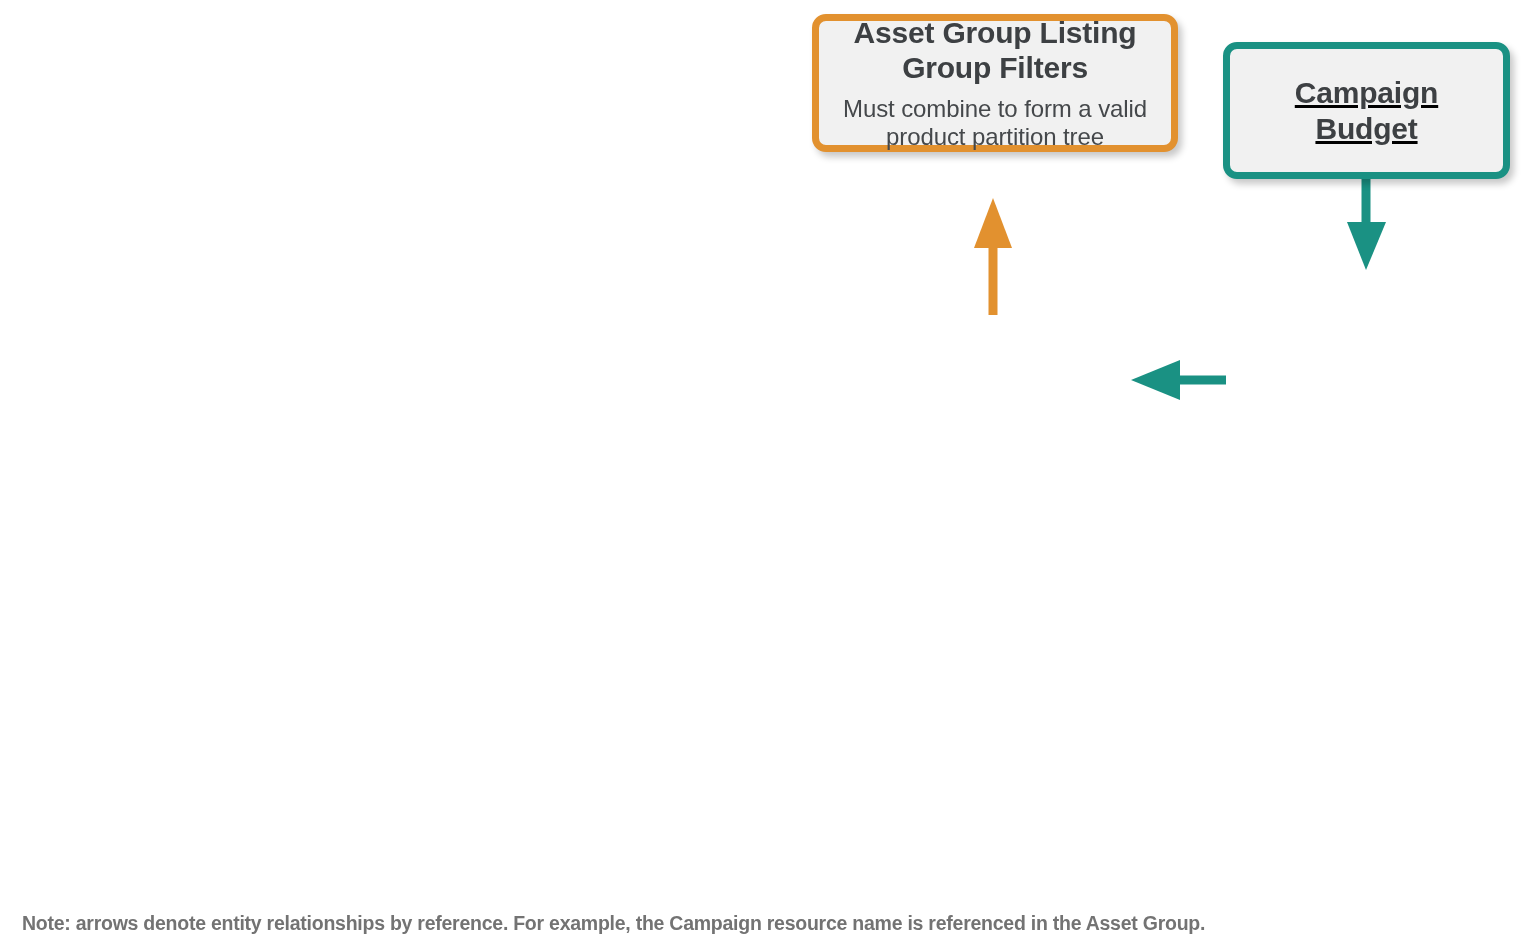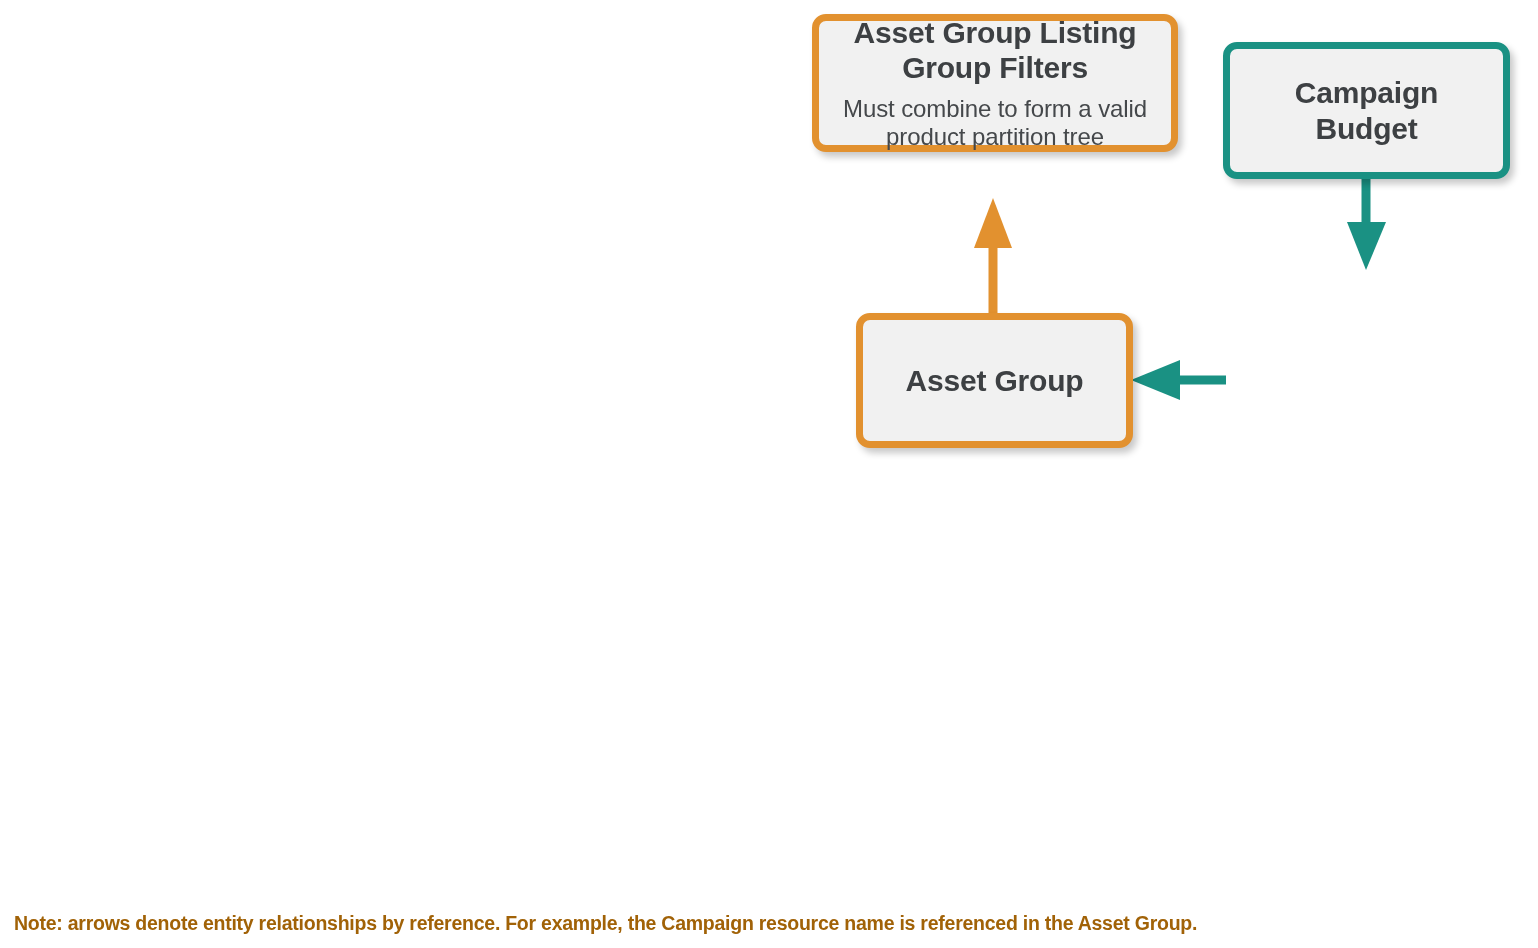--- a/index.html
+++ b/index.html
@@ -34,21 +34,21 @@
     box-shadow: 4px 5px 7px rgba(0,0,0,0.22);
     display: flex;
     flex-direction: column;
     align-items: center;
     justify-content: center;
     text-align: center;
     padding: 6px 12px;
     z-index: 3;
   }
   .node.orange { border-color: #E2912F; }
-  .node.teal   { border-color: #1A9183; }
+  .node.teal   { border-color: #1A9183; text-decoration: underline; }
 
   .node-title {
     font-size: 30px;
     font-weight: bold;
     color: #3d4043;
     line-height: 1.17;
     letter-spacing: -0.2px;
   }
   .node-desc {
     font-size: 24px;
@@ -82,25 +82,25 @@
     position: absolute;
     left: 0; top: 0;
     width: 1538px;
     height: 948px;
     z-index: 1;
   }
 
   
   #footer-note {
     position: absolute;
-    left: 14px;
+    left: 22px;
     top: 912px;
     font-size: 19.5px;
     font-weight: bold;
-    color: #a16207;
+    color: #737373;
     letter-spacing: -0.25px;
     white-space: nowrap;
   }
 </style>
 </head>
 <body>
 
 <div class="canvas">
 
   <svg class="arrows" width="1538" height="948" viewBox="0 0 1538 948" xmlns="http://www.w3.org/2000/svg">
@@ -123,20 +123,17 @@
 
   <div class="node orange" id="node-aglgf">
     <div class="node-title">Asset Group Listing Group Filters</div>
     <div class="node-desc">Must combine to form a valid product partition tree</div>
   </div>
 
   <div class="node teal" id="node-campaign-budget">
     <div class="node-title">Campaign Budget</div>
   </div>
 
-  <div class="node orange" id="node-asset-group">
-    <div class="node-title">Asset Group</div>
-  </div>
 
 
   <div id="footer-note">Note: arrows denote entity relationships by reference. For example, the Campaign resource name is referenced in the Asset Group.</div>
 
 </div>
 
 </body></html>

